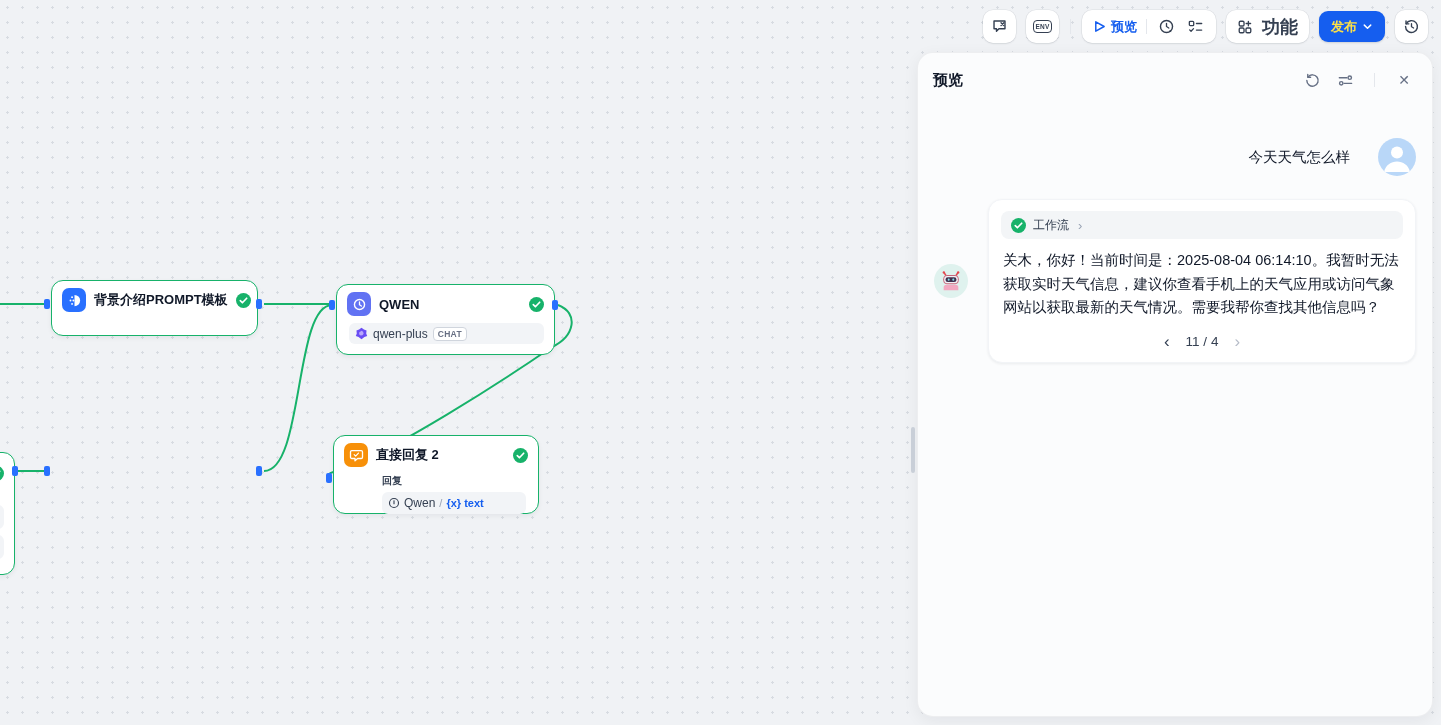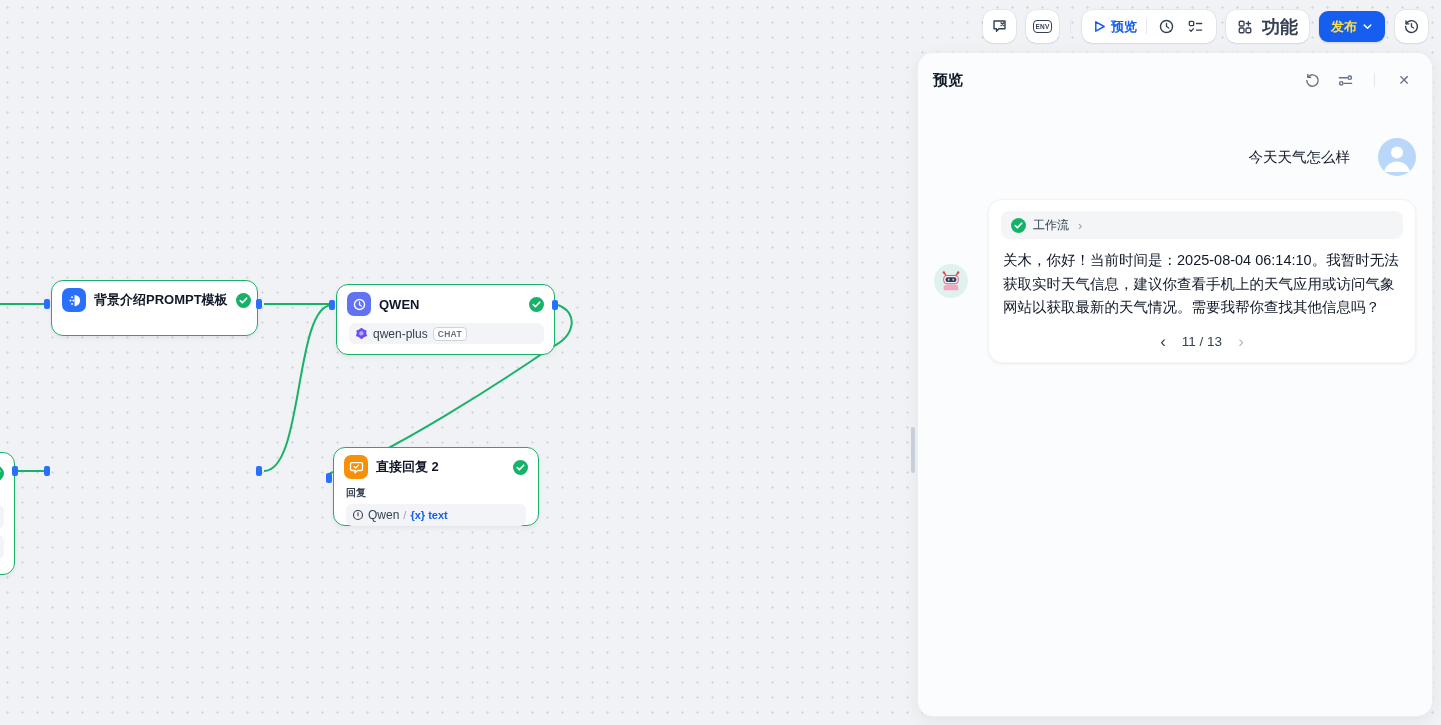--- a/index.html
+++ b/index.html
@@ -23,21 +23,21 @@
   .icon-template { background:#2970ff; }
   .icon-llm { background:#6172f3; }
   .icon-answer { background:#f79009; }
   .node-title { flex:1; font-size:13px; font-weight:700; color:#101828; white-space:nowrap; }
   .check-badge { width:15px; height:15px; flex:0 0 auto; }
   .model-row { margin:0 10px 8px 12px; background:#f2f4f7; border-radius:6px;
     height:21px; display:flex; align-items:center; gap:5px; padding:0 6px; }
   .model-name { font-size:12px; color:#354052; }
   .mode-badge { border:1px solid #d0d5dd; border-radius:4px; font-size:8.5px;
     font-weight:600; color:#676f83; padding:1px 4px; letter-spacing:.3px; background:#fff; }
-  .answer-body { padding:0 12px 10px; }
+  .answer-body { padding:0 12px 10px;margin-left:36px; }
   .answer-section-label { font-size:10px; font-weight:700; color:#354052; margin-bottom:4px; }
   .answer-var-row { background:#f2f4f7; border-radius:6px; height:22px;
     display:flex; align-items:center; gap:4px; padding:0 6px; }
   .answer-var-node { font-size:12px; color:#354052; }
   .answer-var-slash { font-size:11px; color:#98a2b3; }
   .answer-var-name { font-size:11px; font-weight:700; color:#155eef; }
   .port { position:absolute; width:6px; height:10px; border-radius:2px; background:#2970ff; }
   .partial-node .stub { position:absolute; left:10px; right:10px; height:24px;
     background:#f2f4f7; border-radius:6px; }
   .partial-check { position:absolute; right:10px; top:13px; width:15px; height:15px; }
@@ -160,21 +160,21 @@
         <path d="M8 1l3 2.2 3.2 1-0.4 3.8L15 11l-3.4 1.2L8 15l-3.6-2.8L1 11l1.2-3L1.8 4.2 5 3.2z" fill="#6a4df4"></path>
         <path d="M8 4.5l2 1.4 0.6 2.3-1.4 2-2.4.3-1.8-1.7.3-2.4z" fill="#b9a8fb"></path>
       </svg>
       <span class="model-name">qwen-plus</span>
       <span class="mode-badge">CHAT</span>
     </div>
   </div>
   <div class="port" style="left:329px; top:300px;"></div>
   <div class="port" style="left:552px; top:300px;"></div>
 
-  <div class="node" style="left:333px; top:447px; width:206px; height:79px;">
+  <div class="node" style="left:333px; top:435px; width:206px; height:79px;">
     <div class="node-header">
       <span class="node-icon icon-answer">
         <svg width="15" height="15" viewBox="0 0 16 16">
           <path d="M3 2.8h10a1.4 1.4 0 0 1 1.4 1.4v5.6a1.4 1.4 0 0 1-1.4 1.4H9.2L6.4 13.6v-2.4H3A1.4 1.4 0 0 1 1.6 9.8V4.2A1.4 1.4 0 0 1 3 2.8z" fill="none" stroke="#fff" stroke-width="1.4" stroke-linejoin="round"></path>
           <path d="M5.5 7l1.6 1.6 3-3.2" stroke="#fff" stroke-width="1.3" fill="none" stroke-linecap="round" stroke-linejoin="round"></path>
         </svg>
       </span>
       <span class="node-title">直接回复 2</span>
       <svg class="check-badge" viewBox="0 0 16 16">
         <circle cx="8" cy="8" r="8" fill="#17b26a"></circle>
@@ -308,20 +308,20 @@
         <svg width="15" height="15" viewBox="0 0 16 16">
           <circle cx="8" cy="8" r="8" fill="#17b26a"></circle>
           <path d="M4.6 8.2l2.2 2.2 4.6-4.8" stroke="#fff" stroke-width="1.8" fill="none" stroke-linecap="round" stroke-linejoin="round"></path>
         </svg>
         <span class="wf-badge-label">工作流</span>
         <span class="wf-chevron">›</span>
       </div>
       <div class="bot-text">关木，你好！当前时间是：2025-08-04 06:14:10。我暂时无法获取实时天气信息，建议你查看手机上的天气应用或访问气象网站以获取最新的天气情况。需要我帮你查找其他信息吗？</div>
       <div class="pager">
         <span class="pager-prev">‹</span>
-        <span class="pager-count">11 / 13</span>
+        <span class="pager-count">11 / 4</span>
         <span class="pager-next">›</span>
       </div>
     </div>
   </div>
 </div>
 
 <div class="resize-handle"></div>
 
 </body></html>

